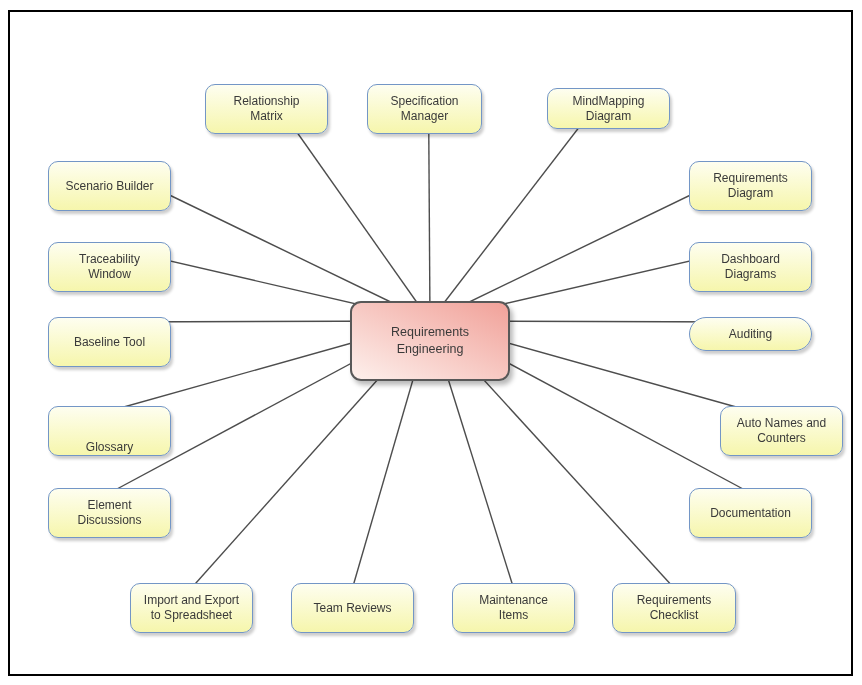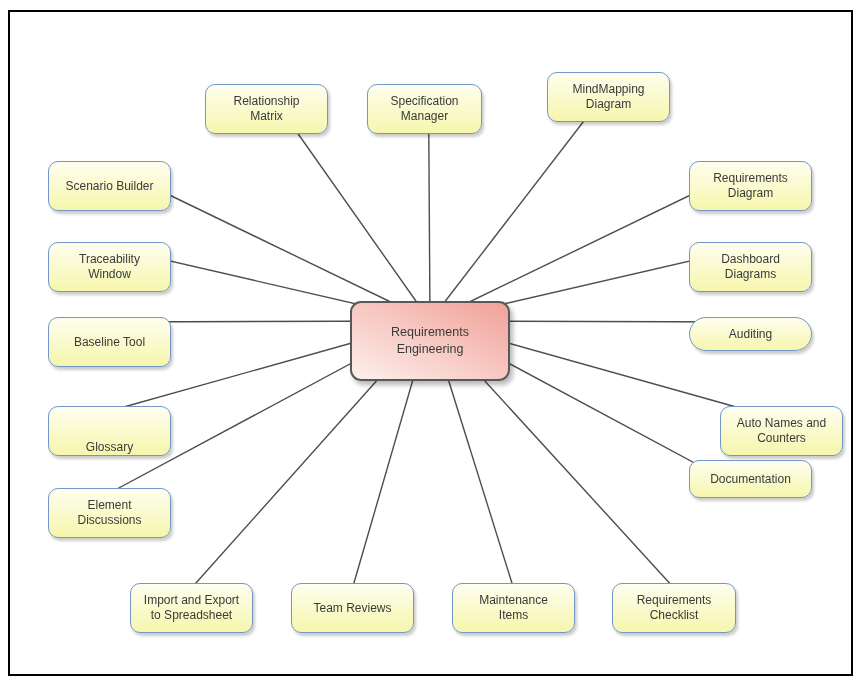--- a/index.html
+++ b/index.html
@@ -79,21 +79,21 @@
 
   <div id="nodes-layer">
       <div class="node" style="left: 205px; top: 64px; width: 123px; height: 50px;">
         <span>Relationship
 Matrix</span>
       </div>
       <div class="node" style="left: 367px; top: 64px; width: 115px; height: 50px;">
         <span>Specification
 Manager</span>
       </div>
-      <div class="node" style="left: 547px; top: 52px; width: 123px; height: 50px;">
+      <div class="node" style="left: 547px; top: 68px; width: 123px; height: 41px;">
         <span>MindMapping
 Diagram</span>
       </div>
       <div class="node" style="left: 48px; top: 141px; width: 123px; height: 50px; justify-content: center;">
         <span>Scenario Builder</span>
       </div>
       <div class="node" style="left: 48px; top: 222px; width: 123px; height: 50px;">
         <span>Traceability
 Window</span>
       </div>
@@ -115,21 +115,21 @@
         <span>Dashboard
 Diagrams</span>
       </div>
       <div class="node" style="left: 689px; top: 297px; width: 123px; height: 34px; border-radius: 24px;">
         <span>Auditing</span>
       </div>
       <div class="node" style="left: 720px; top: 386px; width: 123px; height: 50px;">
         <span>Auto Names and
 Counters</span>
       </div>
-      <div class="node" style="left: 689px; top: 440px; width: 123px; height: 38px;">
+      <div class="node" style="left: 689px; top: 468px; width: 123px; height: 50px;">
         <span>Documentation</span>
       </div>
       <div class="node" style="left: 130px; top: 563px; width: 123px; height: 50px;">
         <span>Import and Export
 to Spreadsheet</span>
       </div>
       <div class="node" style="left: 291px; top: 563px; width: 123px; height: 50px;">
         <span>Team Reviews</span>
       </div>
       <div class="node" style="left: 452px; top: 563px; width: 123px; height: 50px;">

